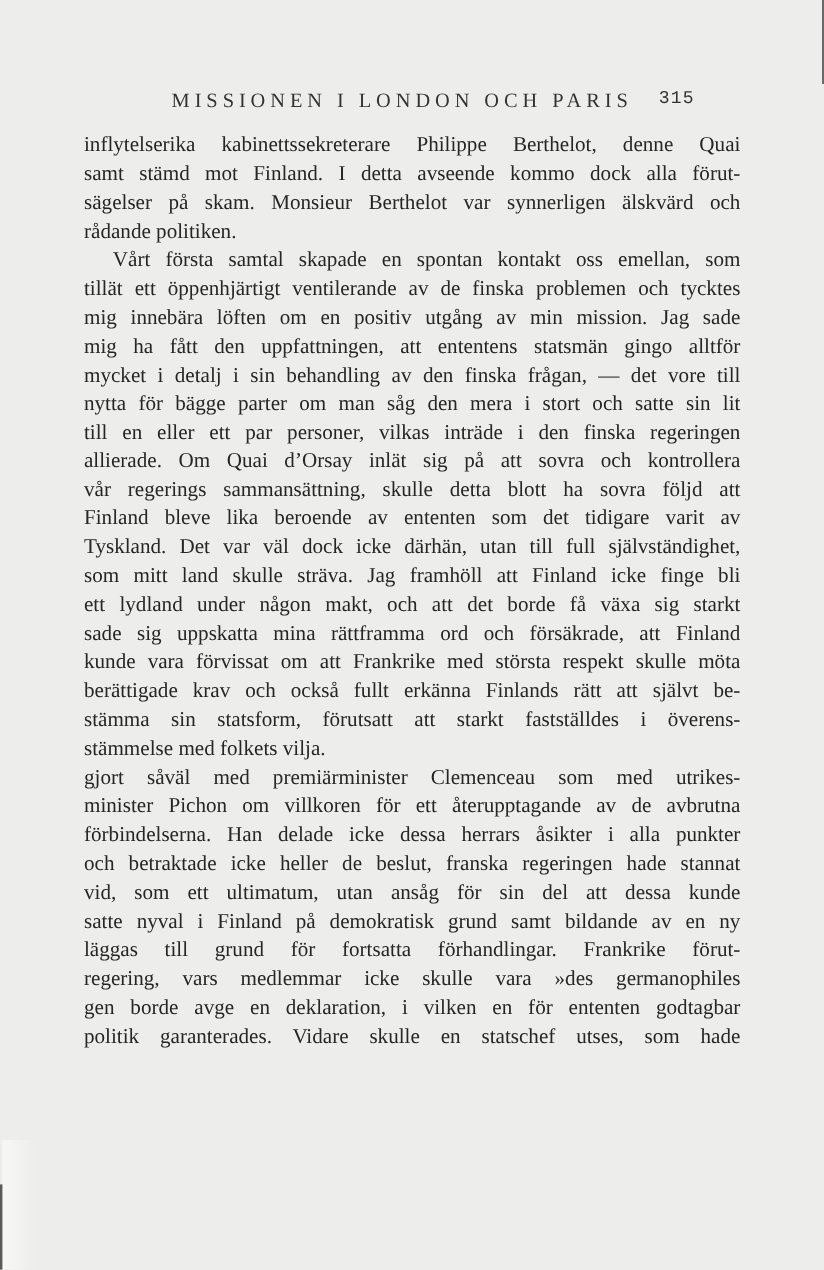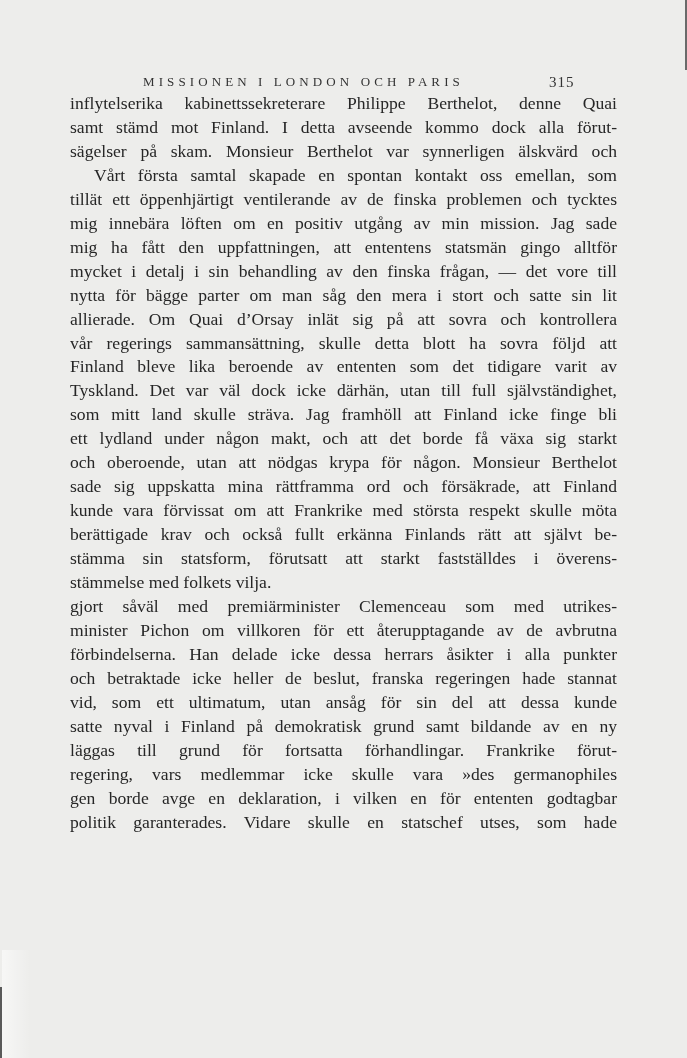--- a/index.html
+++ b/index.html
@@ -38,36 +38,37 @@
       width: 28px;
       height: 108px;
       background: linear-gradient(to right, rgba(255,255,255,0.55), rgba(255,255,255,0));
     }
     .running-head {
       position: absolute;
       top: 74px;
       left: 143px;
       width: 440px;
       height: 20px;
-      font-size: 13px;
+      font-size: 17px;
       letter-spacing: 4.1px;
       color: #333;
       white-space: nowrap;
     }
     .page-number {
       position: absolute;
       top: 74px;
       left: 549px;
       font-size: 15px;
       letter-spacing: 1px;
       color: #333;
+      font-family: Liberation Mono, monospace;
     }
     .text-block {
       position: absolute;
-      top: 92px;
+      top: 109px;
       left: 70px;
       width: 547px;
       font-size: 17.6px;
       line-height: 23.95px;
       color: #262626;
     }
     .para {
       margin: 0;
       text-align: justify;
       text-align-last: left;
@@ -93,35 +94,36 @@
 <div class="edge-left"></div>
 
 <div class="running-head">MISSIONEN I LONDON OCH PARIS</div>
 <div class="page-number">315</div>
 
 <div class="text-block">
   <p class="para">
     <span class="ln first">inflytelserika kabinettssekreterare Philippe Berthelot, denne Quai</span>
     <span class="ln">samt stämd mot Finland. I detta avseende kommo dock alla förut-</span>
     <span class="ln">sägelser på skam. Monsieur Berthelot var synnerligen älskvärd och</span>
+    <span class="ln last">rådande politiken.</span>
   </p>
   <p class="para indent">
     <span class="ln first">Vårt första samtal skapade en spontan kontakt oss emellan, som</span>
     <span class="ln">tillät ett öppenhjärtigt ventilerande av de finska problemen och tycktes</span>
     <span class="ln">mig innebära löften om en positiv utgång av min mission. Jag sade</span>
     <span class="ln">mig ha fått den uppfattningen, att ententens statsmän gingo alltför</span>
     <span class="ln">mycket i detalj i sin behandling av den finska frågan, — det vore till</span>
     <span class="ln">nytta för bägge parter om man såg den mera i stort och satte sin lit</span>
+    <span class="ln">till en eller ett par personer, vilkas inträde i den finska regeringen</span>
     <span class="ln">allierade. Om Quai d’Orsay inlät sig på att sovra och kontrollera</span>
     <span class="ln">vår regerings sammansättning, skulle detta blott ha sovra följd att</span>
     <span class="ln">Finland bleve lika beroende av ententen som det tidigare varit av</span>
     <span class="ln">Tyskland. Det var väl dock icke därhän, utan till full självständighet,</span>
     <span class="ln">som mitt land skulle sträva. Jag framhöll att Finland icke finge bli</span>
     <span class="ln">ett lydland under någon makt, och att det borde få växa sig starkt</span>
-    <span class="ln">och oberoende, utan att nödgas krypa för någon. Monsieur Berthelot</span>
     <span class="ln">sade sig uppskatta mina rättframma ord och försäkrade, att Finland</span>
     <span class="ln">kunde vara förvissat om att Frankrike med största respekt skulle möta</span>
     <span class="ln">berättigade krav och också fullt erkänna Finlands rätt att självt be-</span>
     <span class="ln">stämma sin statsform, förutsatt att starkt fastställdes i överens-</span>
     <span class="ln last">stämmelse med folkets vilja.</span>
   </p>
   <p class="para indent">
     <span class="ln">gjort såväl med premiärminister Clemenceau som med utrikes-</span>
     <span class="ln">minister Pichon om villkoren för ett återupptagande av de avbrutna</span>
     <span class="ln">förbindelserna. Han delade icke dessa herrars åsikter i alla punkter</span>

